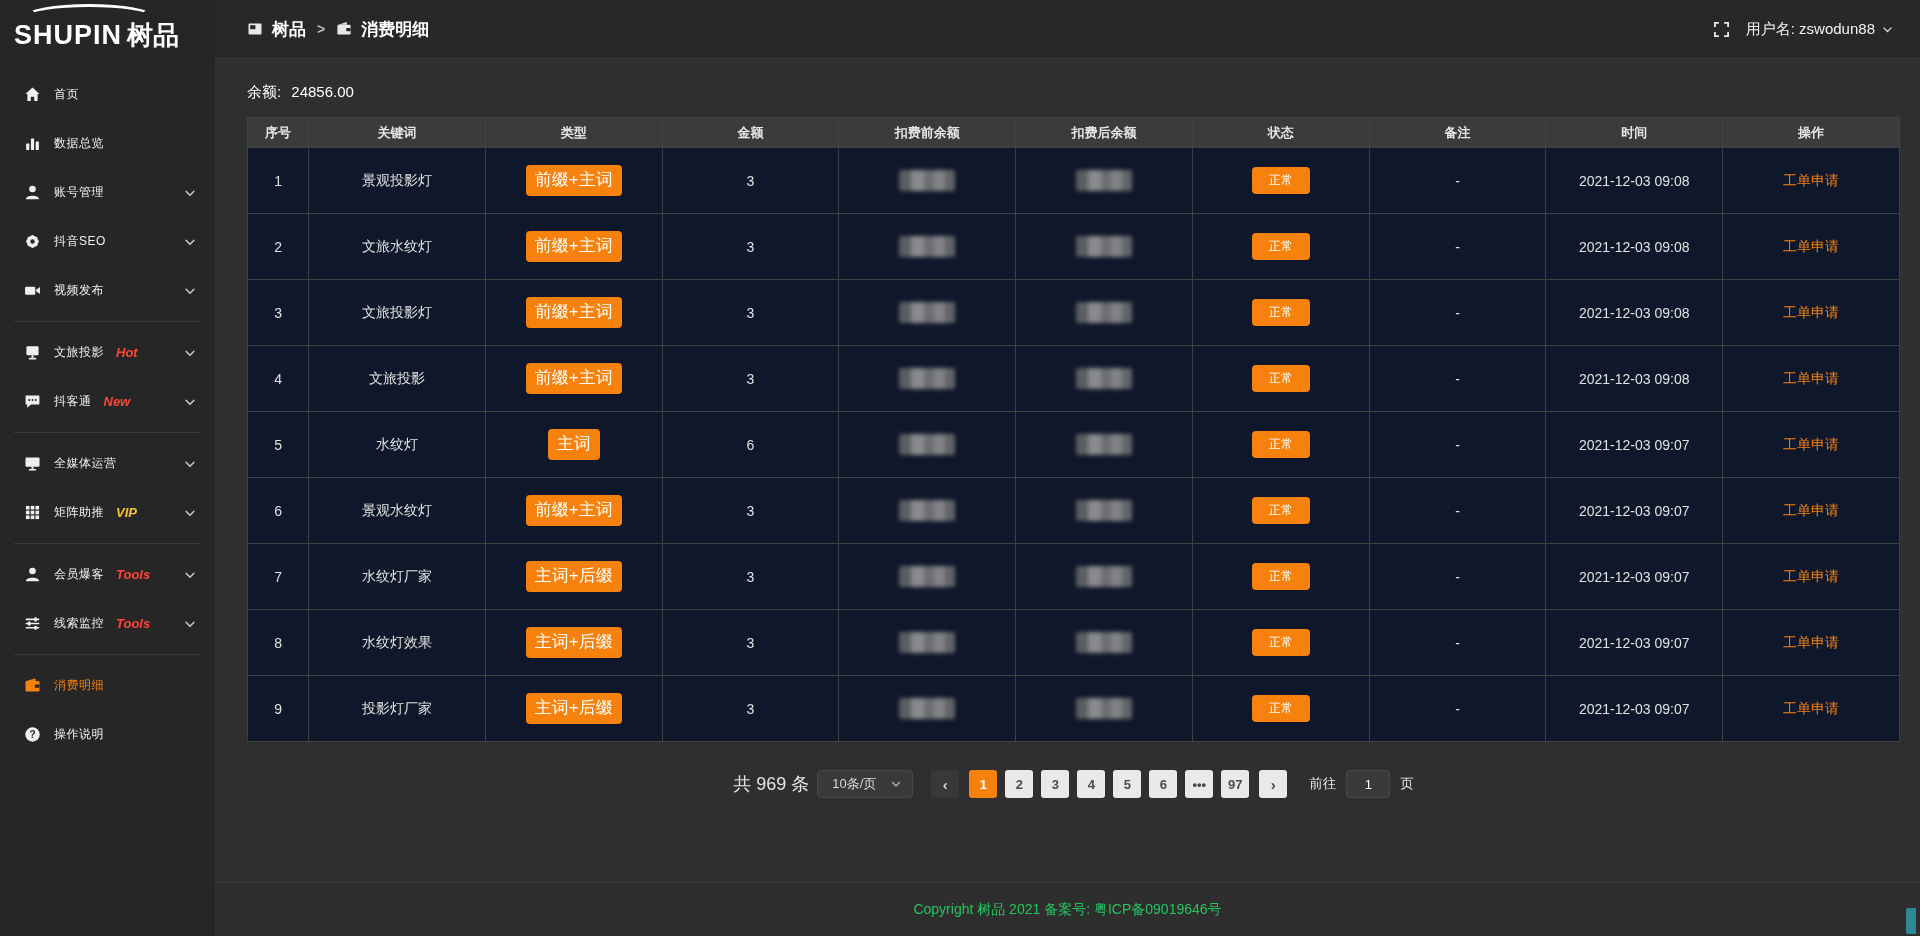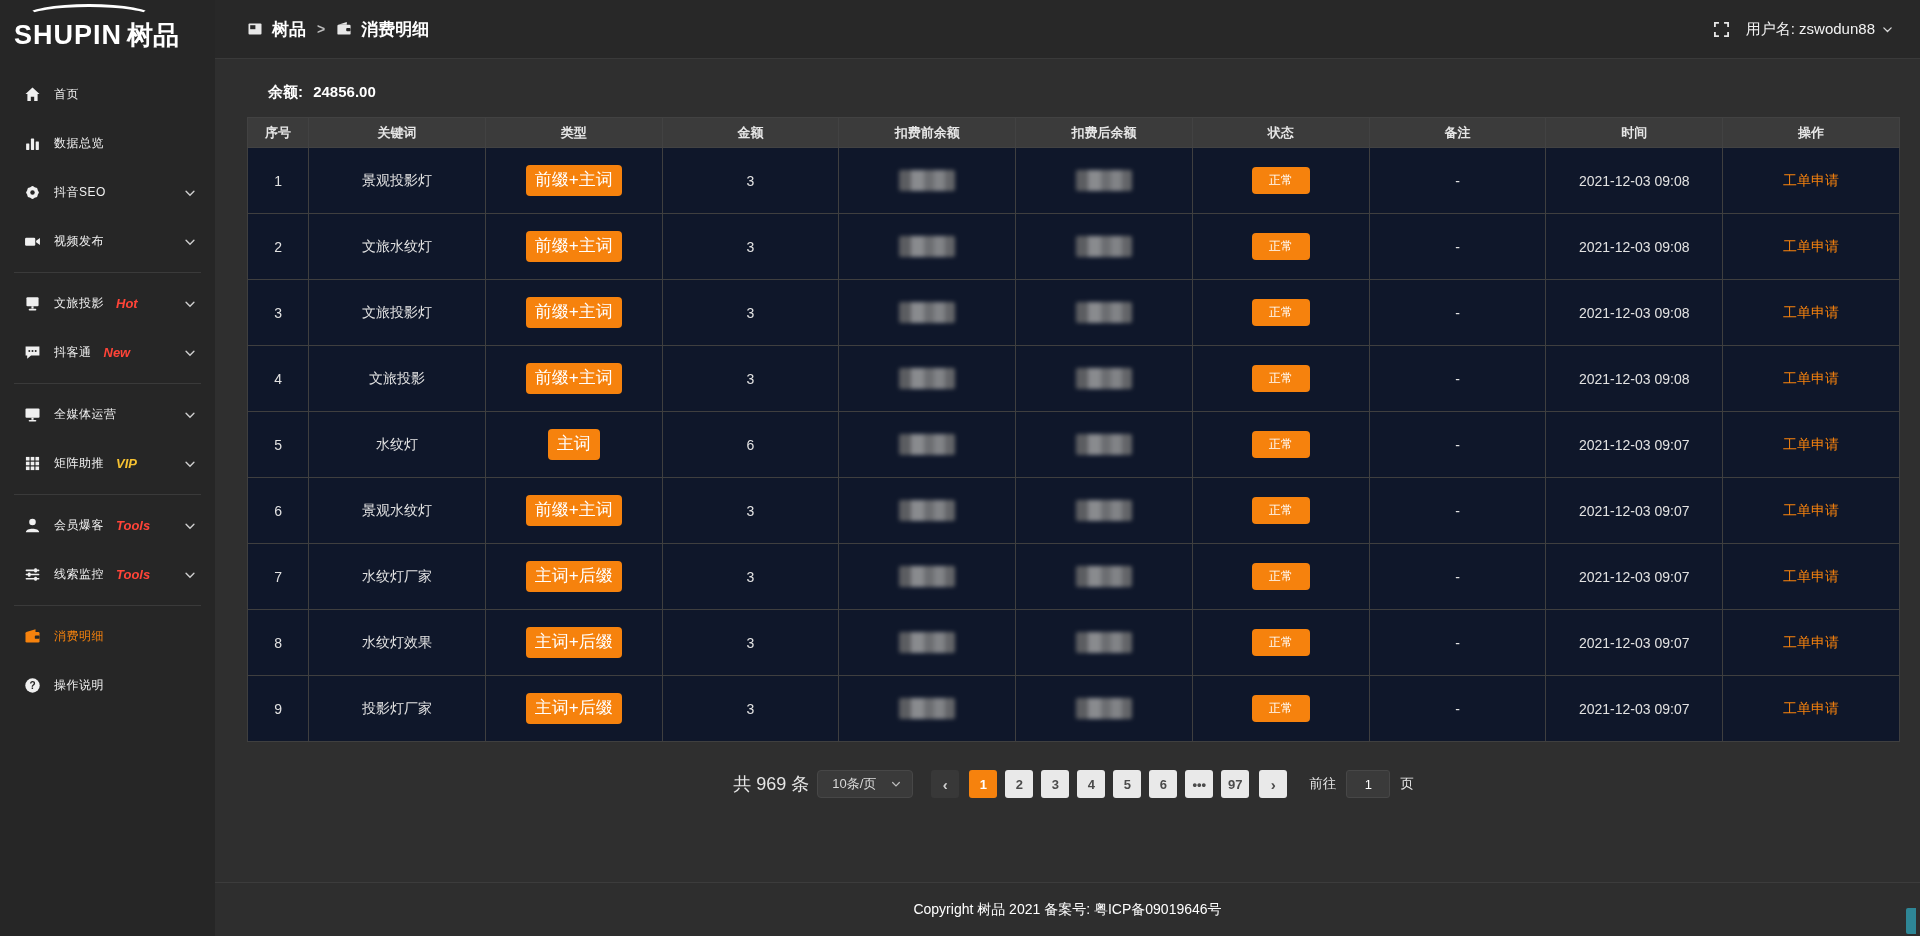--- a/index.html
+++ b/index.html
@@ -39,21 +39,21 @@
   .crumb-icon svg { width:100%; height:100%; fill:currentColor; }
   .crumb-sep { color:#bdbdbd; font-size:14px; font-weight:700; margin:0 2px; }
   .userbox { display:flex; align-items:center; gap:16px; font-size:15px; color:#f2f2f2; }
   .fs-icon { width:17px; height:17px; display:inline-flex; color:#e8e8e8; cursor:pointer; }
   .fs-icon svg { width:100%; height:100%; fill:none; stroke:currentColor; stroke-width:1.7; }
   .user-trigger { display:flex; align-items:center; gap:6px; cursor:pointer; }
   .user-chevron { width:13px; height:13px; display:inline-flex; color:#d8d8d8; }
   .user-chevron svg { width:100%; height:100%; fill:none; stroke:currentColor; stroke-width:1.6; stroke-linecap:round; }
 
   .content { flex:1; padding:24px 20px 0 32px; }
-  .balance { font-size:15px; font-weight:700; color:#fff;margin-left:21px; }
+  .balance { font-size:15px; font-weight:400; color:#fff; }
   .balance-value { margin-left:6px; }
 
   
   .table-wrap { margin-top:15px; }
   table { width:100%; border-collapse:collapse; table-layout:fixed; background:#0f172a; }
   th { background:#3b3b3b; height:30px; font-size:13px; font-weight:700; color:#e6e6e6;
        border:1px solid #424242; text-align:center; }
   td { height:66px; text-align:center; font-size:14px; color:#e2e2e2; border:1px solid #3f3f3f; }
   .type-badge { display:inline-block; background:#f6820d; color:#fff; font-size:17px;
                 padding:5px 9px; border-radius:4px; line-height:1.2; }
@@ -81,21 +81,21 @@
   .nav-btn { min-width:28px; height:28px; border:none; border-radius:3px; font-size:15px; font-weight:700;
              display:inline-flex; align-items:center; justify-content:center; cursor:pointer; font-family:inherit; }
   .prev { background:#383838; color:#cfcfcf; margin-right:2px; }
   .next { background:#e9e9e9; color:#4b4b4b; margin-left:2px; }
   .goto { display:flex; align-items:center; gap:10px; margin-left:14px; font-size:13.5px; }
   .goto-input { width:44px; height:28px; background:#3a3a3a; border:1px solid #474747; border-radius:3px;
                 color:#fff; text-align:center; font-size:13px; font-family:inherit; }
 
   
   .footer { height:54px; flex-shrink:0; border-top:1px solid #3c3c3c; background:#2e2e2e;
-            display:flex; align-items:center; justify-content:center; font-size:14px; color:#ffffff; }
+            display:flex; align-items:center; justify-content:center; font-size:14px; color:#22c55e; }
 
   .floating-widget { position:fixed; right:4px; bottom:2px; width:10px; height:26px;
                      background:#2e8696; border-radius:2px 0 0 2px; cursor:pointer; }
 </style>
 </head>
 <body>
 
 <div class="app">
 
   <aside class="sidebar">
@@ -123,20 +123,35 @@
                 <rect x="2" y="8" width="3" height="6" rx=".5"></rect>
                 <rect x="6.5" y="3.4" width="3" height="10.6" rx=".5"></rect>
                 <rect x="11" y="6" width="3" height="8" rx=".5"></rect>
               </svg>
             </span>
             <span class="menu-label">数据总览</span>
             <span class="menu-tag"></span>
 
           </div>
 
+          <div class="menu-item">
+            <span class="menu-icon">
+              <svg viewBox="0 0 16 16">
+                <circle cx="8" cy="4.7" r="3.1"></circle>
+                <path d="M1.8 14.4c0-4.3 12.4-4.3 12.4 0Z"></path>
+              </svg>
+            </span>
+            <span class="menu-label">账号管理</span>
+            <span class="menu-tag"></span>
+            <span class="menu-chevron show">
+              <svg viewBox="0 0 16 16">
+                <path d="M3.5 6l4.5 4.5L12.5 6"></path>
+              </svg>
+            </span>
+          </div>
 
           <div class="menu-item">
             <span class="menu-icon">
               <svg viewBox="0 0 16 16">
                 <rect x="3.2" y="3.2" width="9.6" height="9.6" rx="2"></rect>
                 <rect x="3.2" y="3.2" width="9.6" height="9.6" rx="2" transform="rotate(45 8 8)"></rect>
                 <circle cx="8" cy="8" r="2.1" fill="#262626"></circle>
               </svg>
             </span>
             <span class="menu-label">抖音SEO</span>

